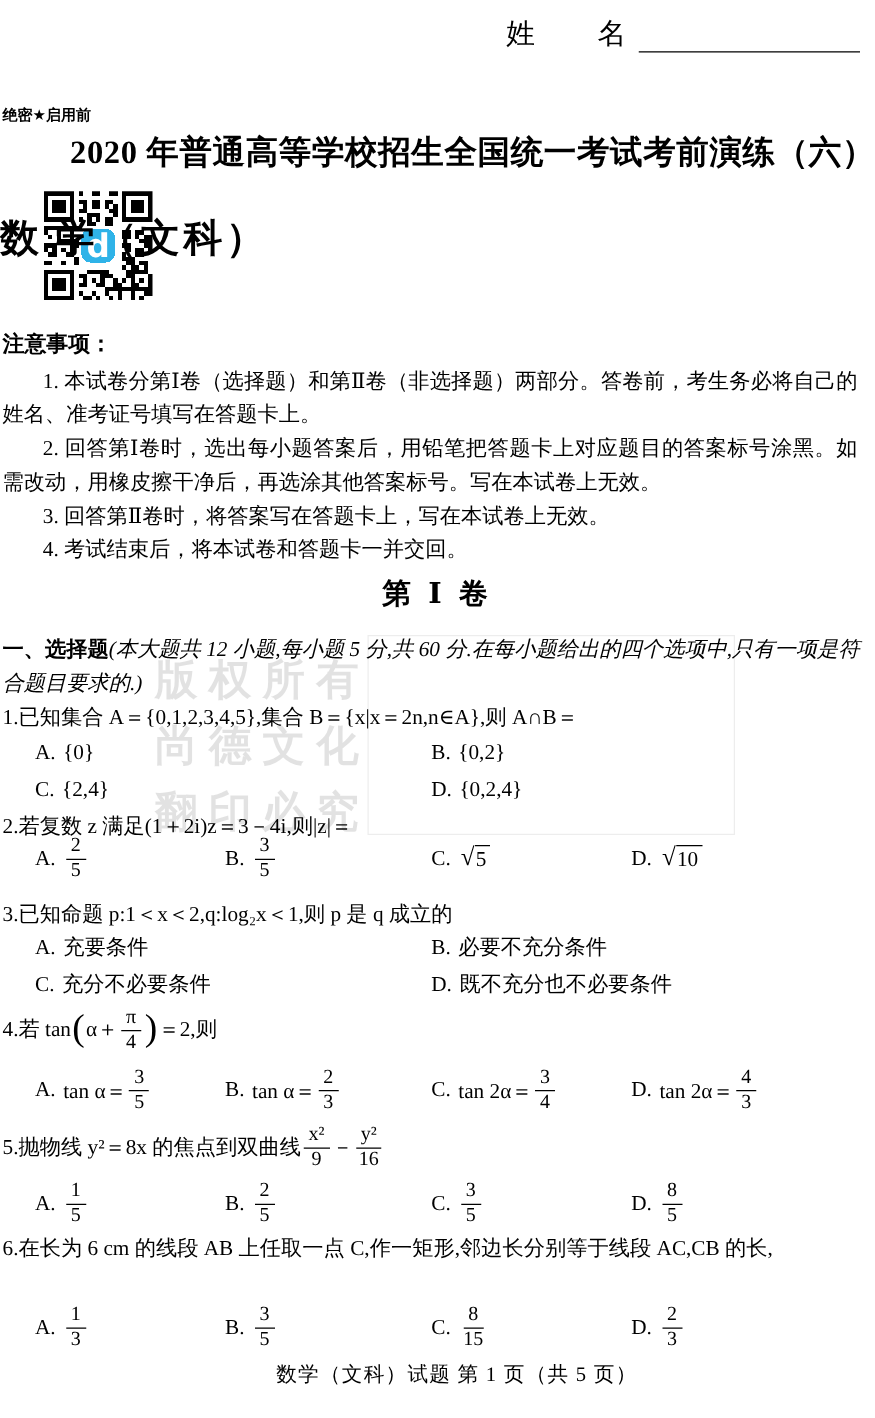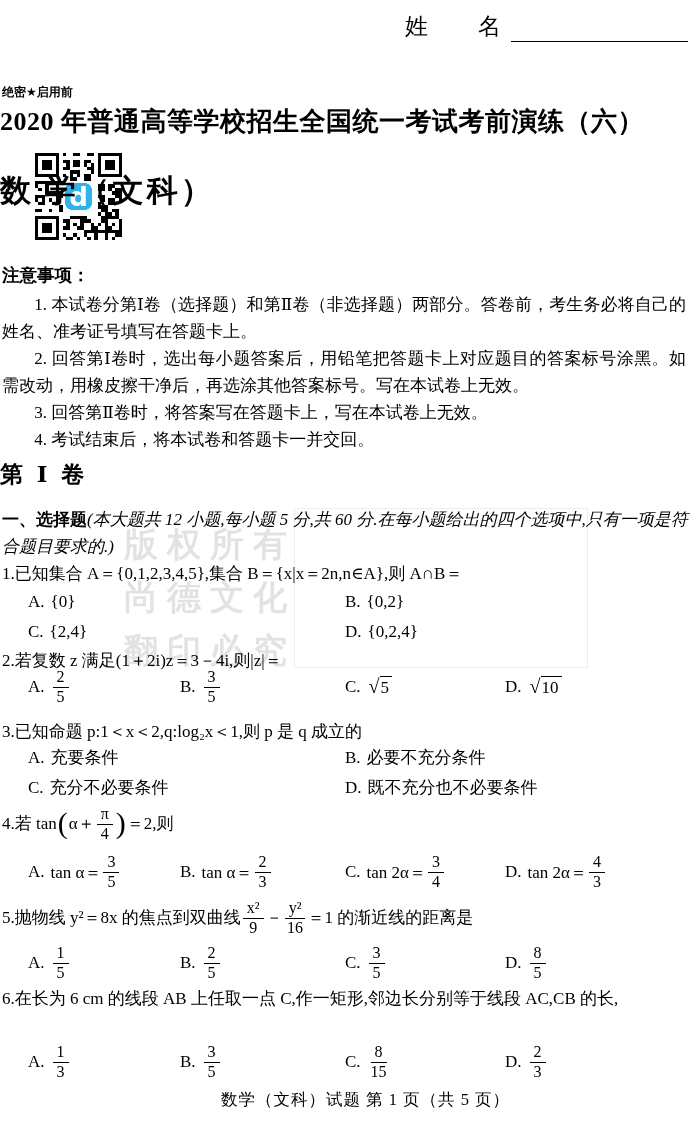--- a/index.html
+++ b/index.html
@@ -12,35 +12,35 @@
   
   #name-block{position:absolute;top:5px;left:405px;right:12px;}
   .nrow{display:flex;align-items:flex-end;font-size:23px;height:37px;}
   .nrow .labels{display:flex;justify-content:space-between;width:96px;}
   .nrow .lbl4{letter-spacing:1px;white-space:nowrap;}
   .nrow .line{flex:1;border-bottom:1.4px solid #000;height:32px;margin-left:10px;}
   .nrow+.nrow{margin-top:8px;}
 
   
   #secret{position:absolute;top:84px;left:2px;font-family:"Liberation Sans","DejaVu Sans",sans-serif;font-weight:bold;font-size:12px;text-align:center;}
-  #exam-title{position:absolute;top:104px;left:0;right:0;text-align:left;font-size:26px;font-weight:600;letter-spacing:.5px;white-space:nowrap;}
+  #exam-title{position:absolute;top:104px;left:0;right:0;text-align:right;font-size:26px;font-weight:600;letter-spacing:.5px;white-space:nowrap;}
   #qr{position:absolute;top:153px;left:35px;width:87px;height:87px;}
   #subject-title{position:absolute;top:170px;left:0;right:0;text-align:left;font-size:31px;font-weight:bold;letter-spacing:3px;}
 
   
   #notice-title{position:absolute;top:263px;left:2px;font-family:"Liberation Sans","DejaVu Sans",sans-serif;font-weight:bold;font-size:17.5px;}
   #notice{position:absolute;top:291px;left:2px;right:14px;line-height:27px;text-align:justify;}
   #notice p{margin:0;text-indent:1.9em;}
 
   
   #wm{position:absolute;top:518px;left:124px;font-size:34px;line-height:53px;letter-spacing:9px;font-weight:bold;color:#000;opacity:.11;}
   #wm-box{position:absolute;left:294px;top:508px;width:292px;height:158px;border:1px solid #000;opacity:.07;}
 
   
-  #volume-title{position:absolute;top:459px;left:0;right:0;text-align:left;font-size:23px;font-weight:bold;letter-spacing:4px;}
+  #volume-title{position:absolute;top:459px;left:0;right:0;text-align:center;font-size:23px;font-weight:bold;letter-spacing:4px;}
   #sec-header{position:absolute;top:506px;left:2px;right:12px;line-height:27px;}
   .sec-bold{font-family:"Liberation Sans","DejaVu Sans",sans-serif;font-weight:bold;}
   .sec-kai{font-style:italic;}
 
   
   .stem{position:absolute;left:2px;right:12px;line-height:26px;}
   .mline{display:flex;align-items:center;white-space:nowrap;}
   .optgrid2{position:absolute;left:28px;right:12px;display:grid;grid-template-columns:317px 1fr;row-gap:5px;line-height:25px;}
   .optflex{position:absolute;left:28px;right:10px;display:flex;align-items:center;height:44px;}
   .oc{display:flex;align-items:center;white-space:nowrap;}
@@ -403,21 +403,20 @@
   <span>5.抛物线 y²＝8x 的焦点到双曲线</span>
   <span class="frac">
       <span class="fn">x²</span>
       <span class="fd">9</span>
     </span>
   <span>－</span>
   <span class="frac">
       <span class="fn">y²</span>
       <span class="fd">16</span>
     </span>
-  <span>＝1 的渐近线的距离是</span>
 </div>
 <div class="optflex" style="top:941px">
   <span class="oc w1">
     <span class="opt-label">A.</span>
     <span class="frac">
         <span class="fn">1</span>
         <span class="fd">5</span>
       </span>
   </span>
   <span class="oc w2">

